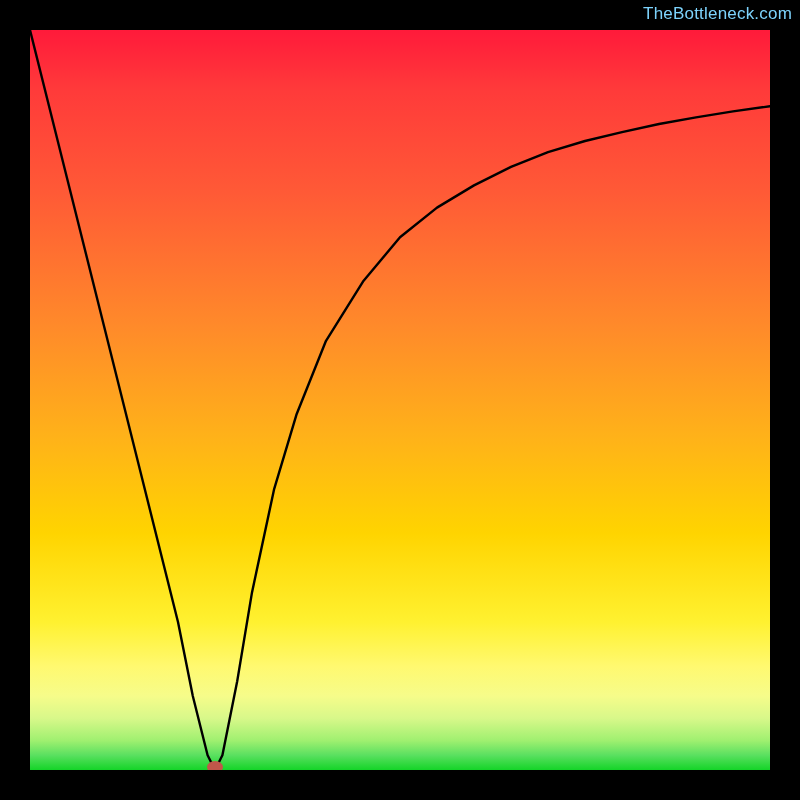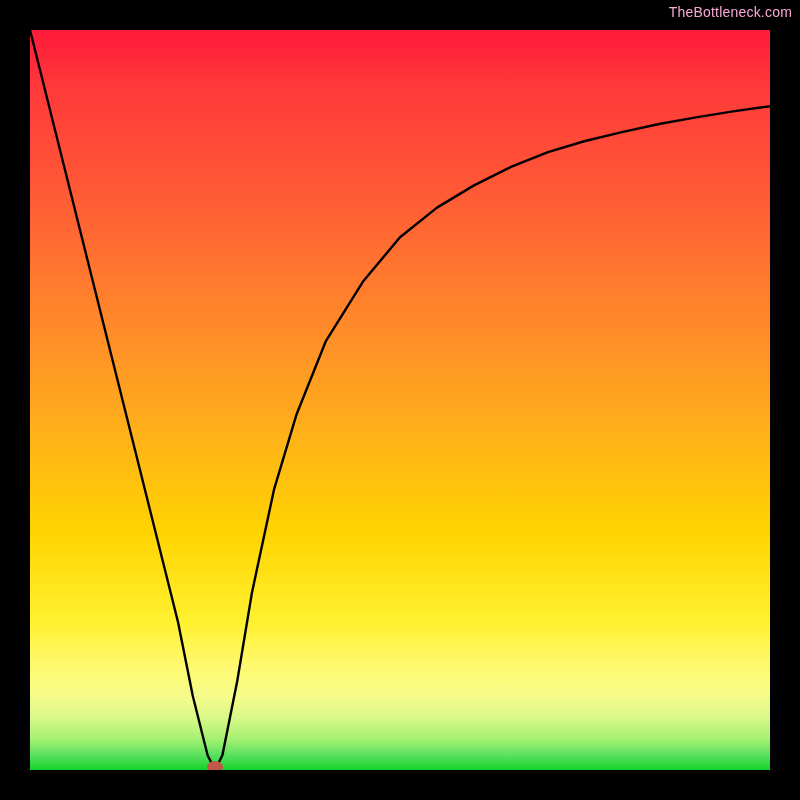--- a/index.html
+++ b/index.html
@@ -44,22 +44,22 @@
     position: absolute;
     left: 0;
     top: 0;
     width: 740px;
     height: 740px;
   }
   .watermark {
     position: absolute;
     top: 4px;
     right: 8px;
-    color: #f9a8d4;
-    font-size: 14px;
+    color: #7dd3fc;
+    font-size: 17px;
     font-weight: 500;
     letter-spacing: 0.2px;
     user-select: none;
   }
 </style>
 </head>
 <body>
 
 <div class="frame">
   <div class="plot-area">

